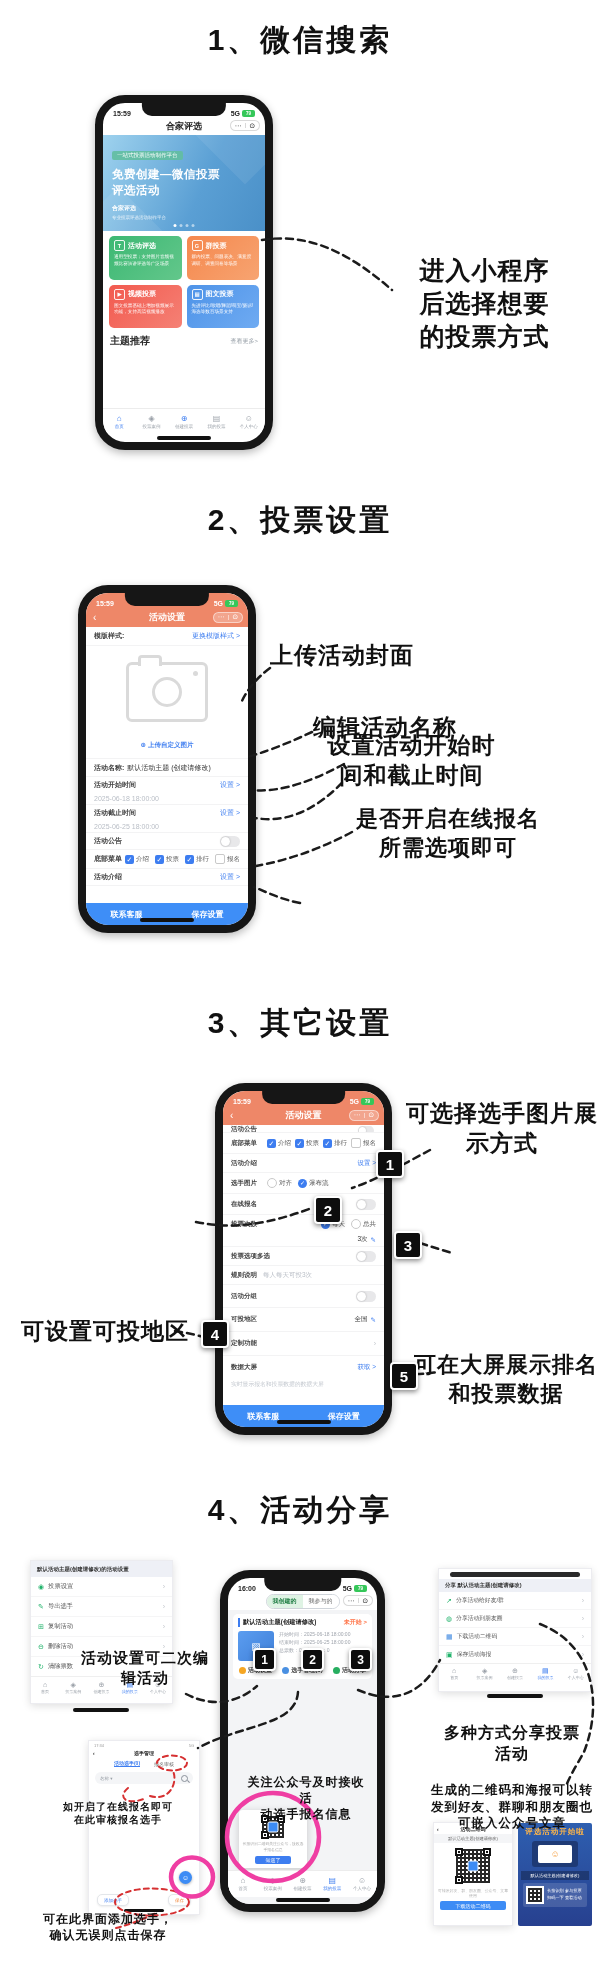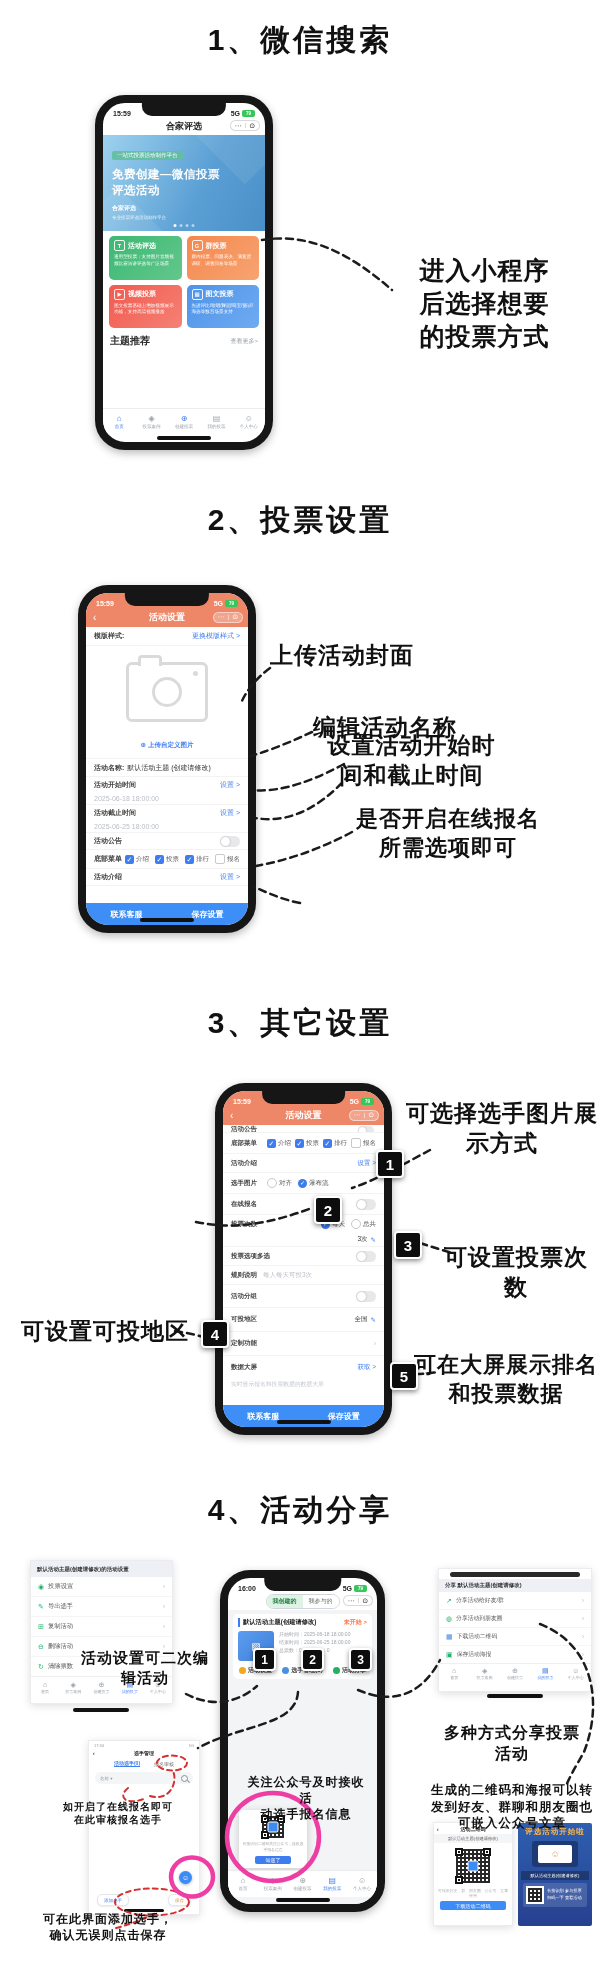--- a/index.html
+++ b/index.html
@@ -152,21 +152,20 @@
 后选择想要
 的投票方式</div>
   <div class="annot" style="left:262px;top:640px;width:160px;font-size:23px">上传活动封面</div>
   <div class="annot" style="left:305px;top:712px;width:160px;font-size:23px">编辑活动名称</div>
   <div class="annot" style="left:319px;top:728px;width:185px;font-size:23px;top:730px">设置活动开始时
 间和截止时间</div>
   <div class="annot" style="left:348px;top:804px;width:200px;font-size:22px">是否开启在线报名
 所需选项即可</div>
   <div class="annot" style="left:406px;top:1098px;width:192px;font-size:23px">可选择选手图片展
 示方式</div>
-  <div class="annot" style="left:434px;top:1242px;width:164px;font-size:23px">可设置投票次数</div>
   <div class="annot" style="left:12px;top:1316px;width:186px;font-size:23px">可设置可投地区</div>
   <div class="annot" style="left:414px;top:1350px;width:184px;font-size:22px">可在大屏展示排名
 和投票数据</div>
   <div class="annot" style="left:74px;top:1648px;width:142px;font-size:15px">活动设置可二次编
 辑活动</div>
   <div class="annot" style="left:432px;top:1722px;width:160px;font-size:16px">多种方式分享投票
 活动</div>
   <div class="annot" style="left:243px;top:1775px;width:126px;font-size:12px">关注公众号及时接收活
 动选手报名信息</div>
   <div class="annot" style="left:44px;top:1800px;width:148px;font-size:10px">如开启了在线报名即可

